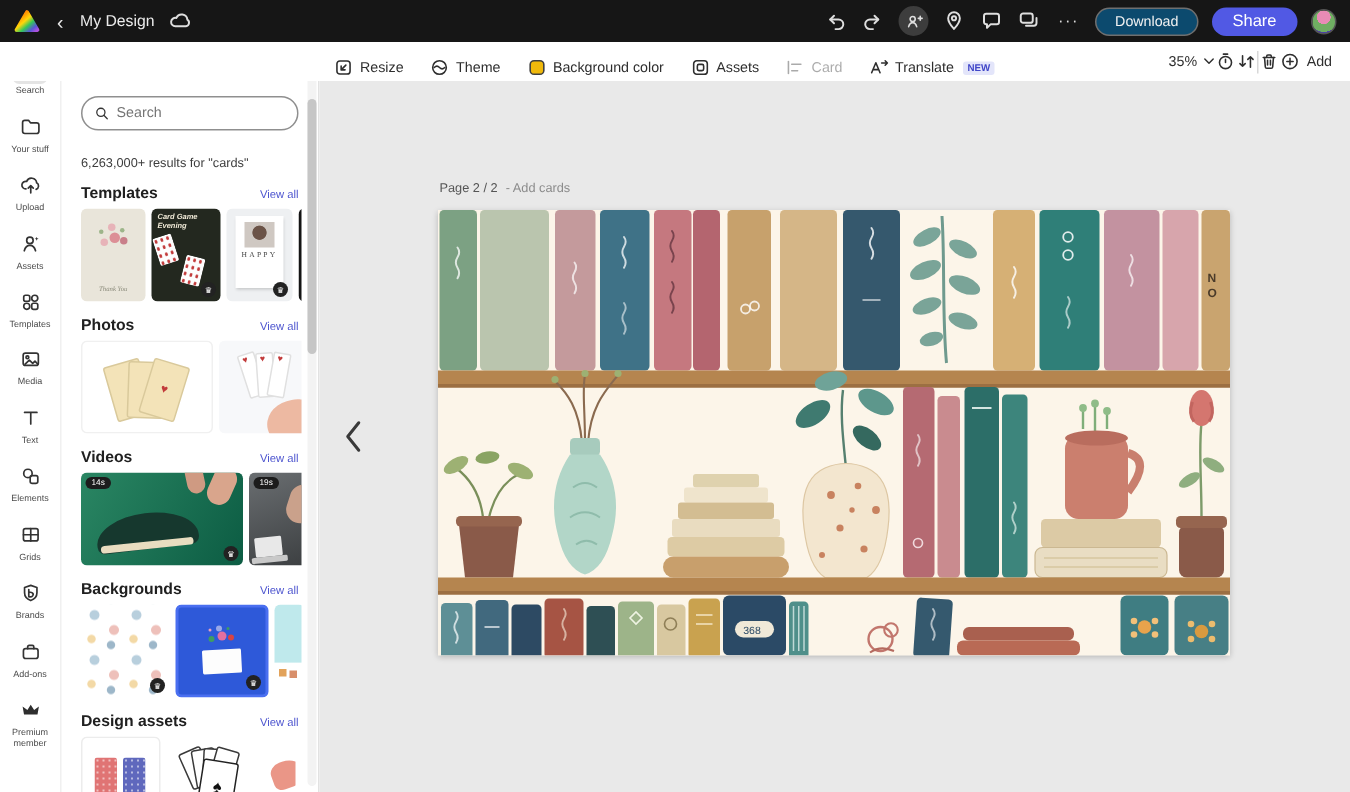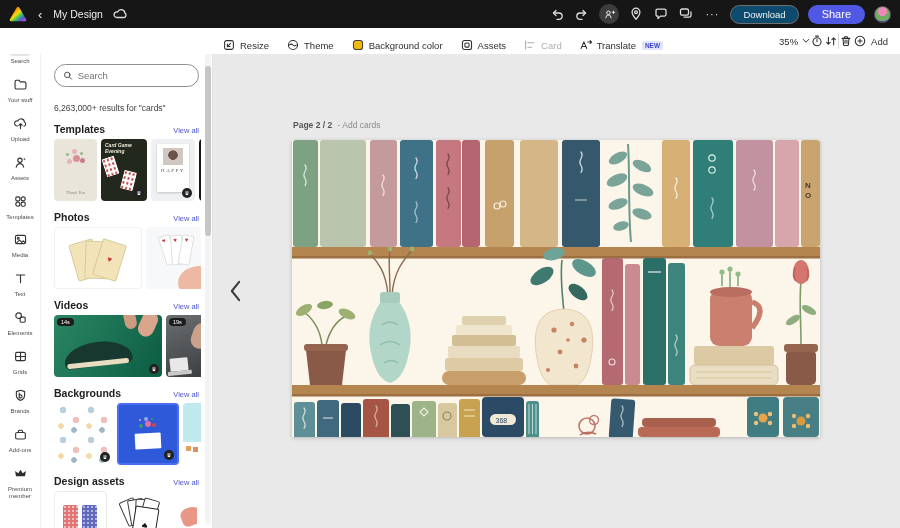--- a/index.html
+++ b/index.html
@@ -110,21 +110,21 @@
   .face{position:absolute;width:24px;height:34px;background:#fff;border:1px solid #222;border-radius:2px;left:22px;top:16px;transform:rotate(9deg);text-align:center}
   .face b{font-size:11px;color:#111;line-height:34px}
   .th-pinkhand{width:20px;background:#fff}
   .th-pinkhand i{position:absolute;left:4px;top:16px;width:22px;height:18px;background:#ea9687;border-radius:40% 60% 50% 30%;transform:rotate(-20deg)}
   .panel-scroll{position:absolute;right:1px;top:4px;bottom:4px;width:6px;background:#f3f3f3;border-radius:3px}
   .panel-scroll i{position:absolute;left:0;top:34px;width:6px;height:170px;background:#c6c6c6;border-radius:3px}
 
   
   .workspace{position:absolute;left:213px;top:54px;width:687px;height:474px;background:#e9e9e9;z-index:5}
   .page-label{position:absolute;left:80px;top:66px;font-size:8.5px}
-  .page-label .pl{color:#555;font-weight:bold}
+  .page-label .pl{color:#555;font-weight:normal}
   .page-label .ps{color:#8b8b8b;margin-left:3px}
   .nav-prev{position:absolute;left:12px;top:224px;width:20px;height:26px;display:flex;align-items:center;justify-content:center;cursor:pointer}
   .nav-prev svg{width:13px;height:22px;stroke:#3a3a3a;stroke-width:2.2;fill:none;stroke-linecap:round;stroke-linejoin:round}
   .canvas-page{position:absolute;left:79px;top:86px;width:528px;height:297px;background:#fcf5e9;box-shadow:0 1px 4px rgba(0,0,0,.22);overflow:hidden}
 </style>
 </head>
 <body>
 
 <div class="topbar">
   <div class="tb-left">

